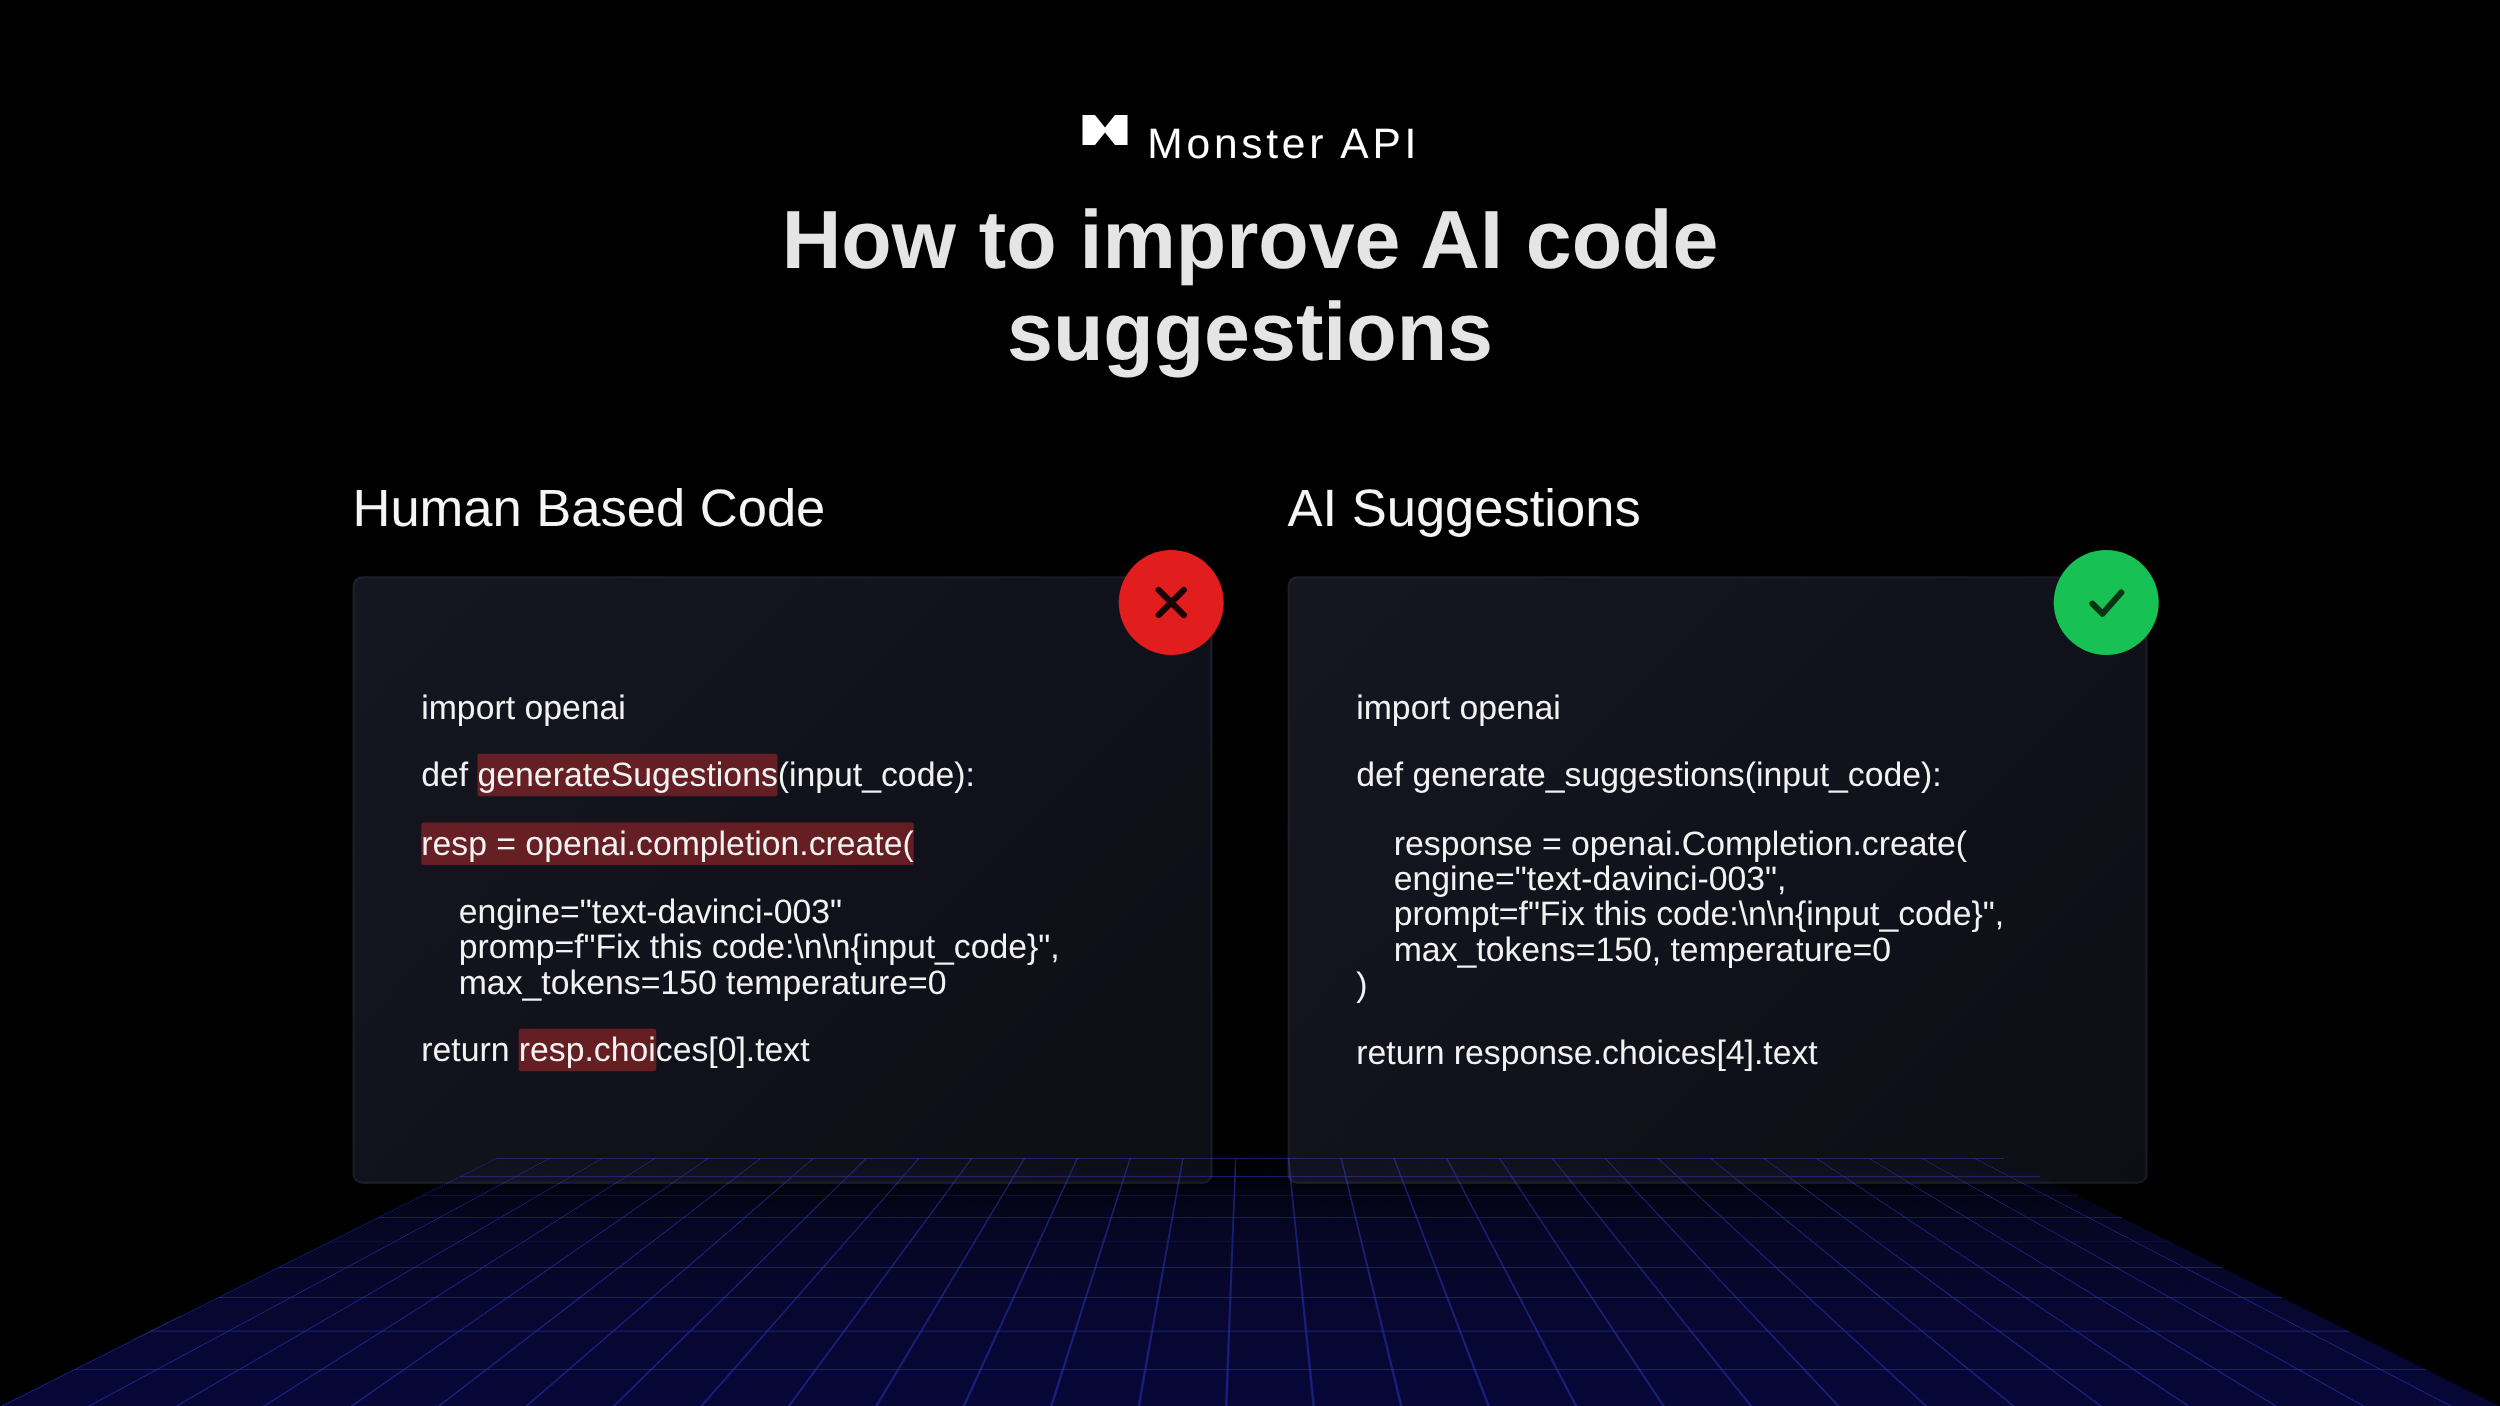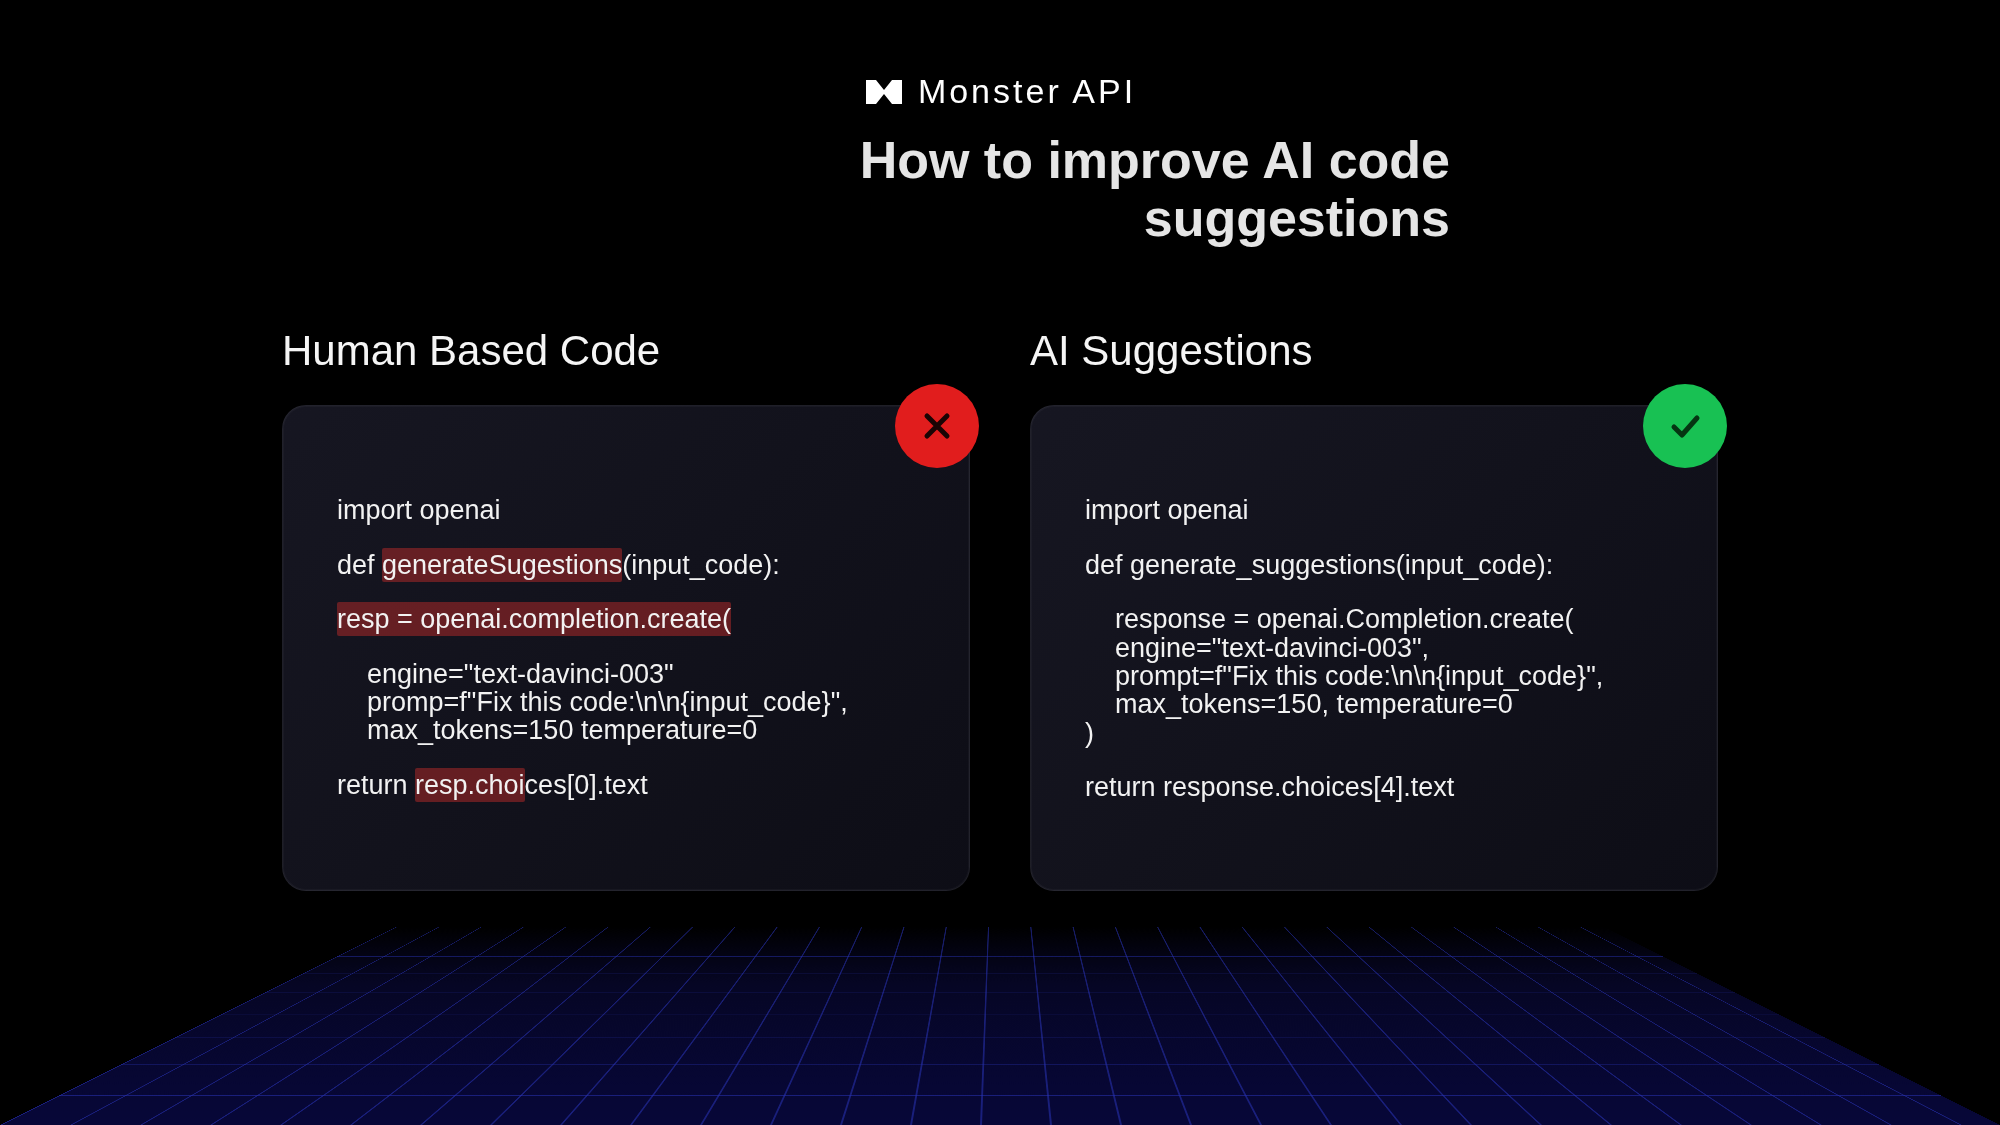--- a/index.html
+++ b/index.html
@@ -40,25 +40,26 @@
   gap: 14px;
   margin-bottom: 20px;
 }
 .brand-icon {
   width: 40px; height: 32px;
 }
 .brand-text {
   font-size: 34px;
   letter-spacing: 3px;
   font-weight: 400;
+  margin-top: 24px;
 }
 .page-title {
-  font-size: 52px;
+  font-size: 66px;
   font-weight: 600;
-  text-align: right;
+  text-align: center;
   line-height: 1.12;
   max-width: 900px;
   margin-bottom: 80px;
   color: #e5e5e5;
 }
 .columns {
   display: flex;
   gap: 60px;
   width: 100%;
   justify-content: center;
@@ -71,21 +72,21 @@
 .col-title {
   font-size: 42px;
   font-weight: 500;
   margin-bottom: 30px;
   color: #f5f5f5;
 }
 .card {
   position: relative;
   width: 688px;
   height: 486px;
-  border-radius: 24px;
+  border-radius: 8px;
   background: linear-gradient(135deg, rgba(80,80,120,0.28), rgba(60,60,100,0.22));
   border: 1px solid rgba(255,255,255,0.07);
   padding: 90px 54px 50px 54px;
   box-shadow: 0 0 0 1px rgba(255,255,255,0.03) inset;
 }
 .badge {
   position: absolute;
   top: -22px;
   right: -10px;
   width: 84px; height: 84px;

